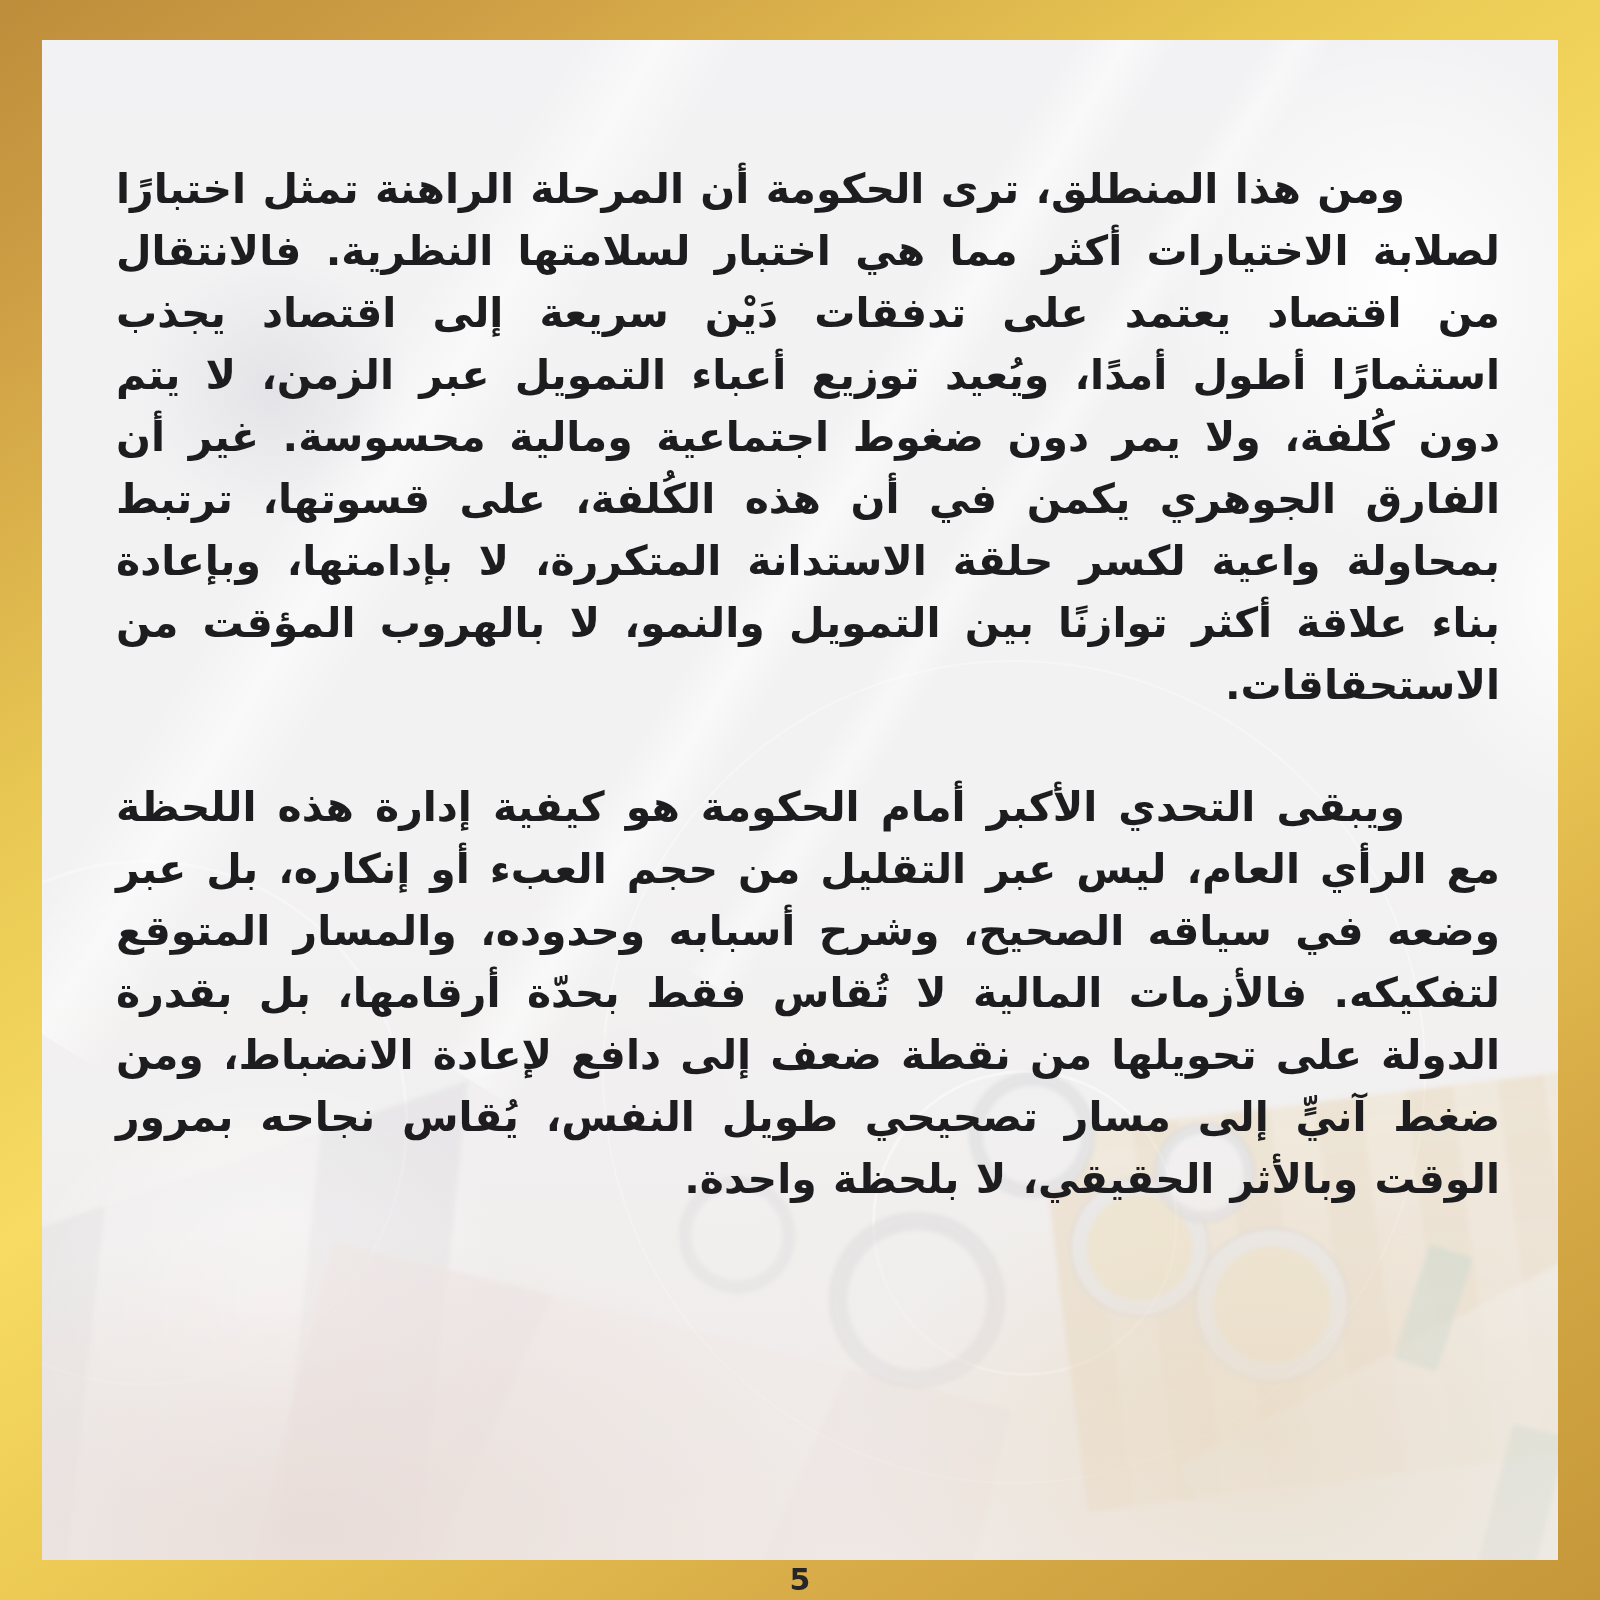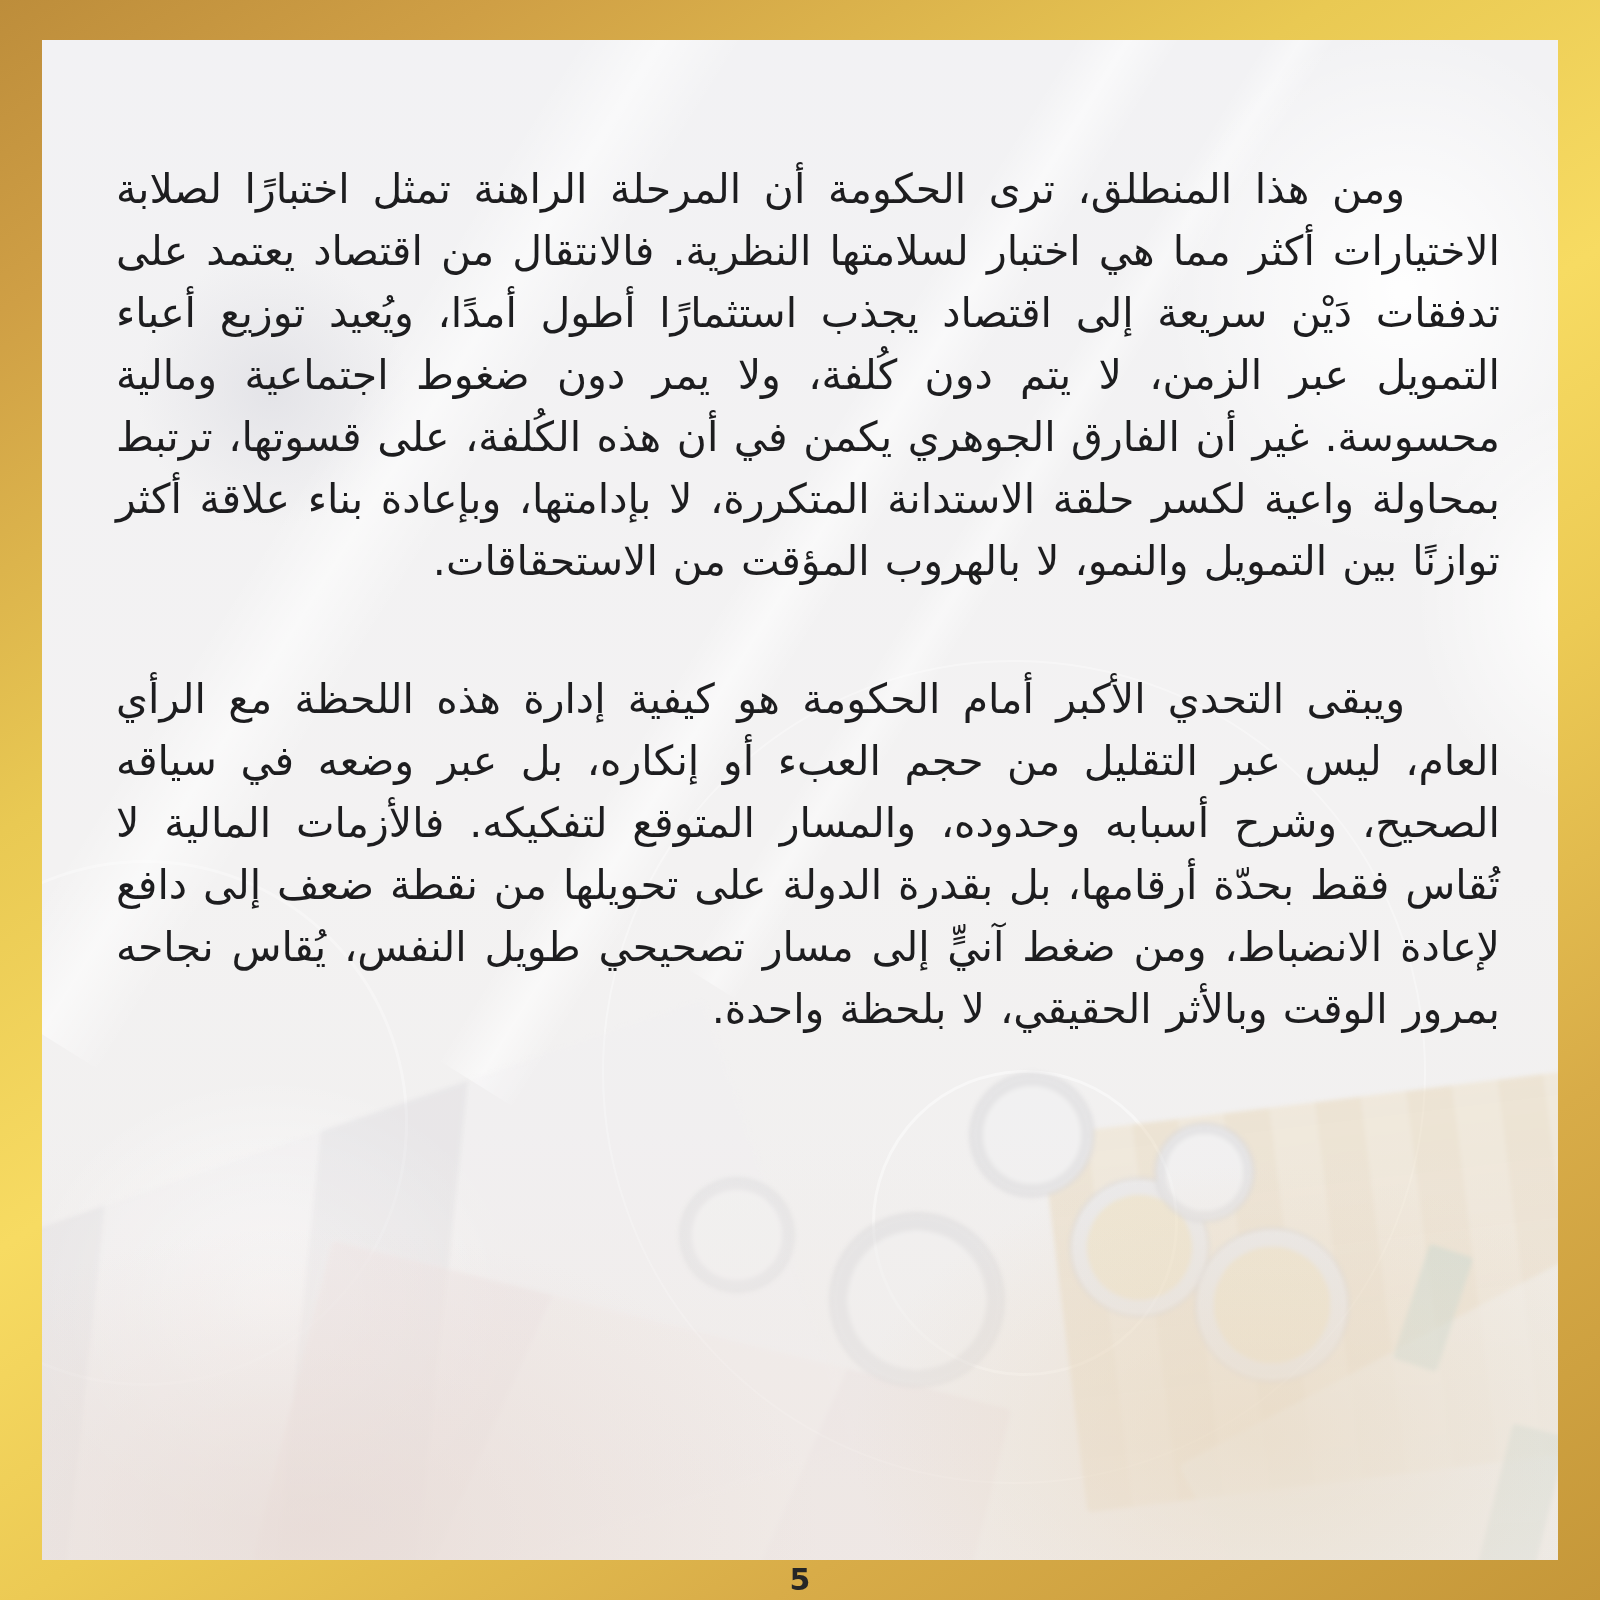--- a/index.html
+++ b/index.html
@@ -127,28 +127,28 @@
   .text-block {
     position: absolute;
     left: 0; right: 0; top: 0;
     padding: 118px 58px 0 74px;
     direction: rtl;
   }
   .text-block p {
     margin: 0;
     color: #1d1d1f;
     font-family: "DejaVu Sans", sans-serif;
-    font-weight: normal;
+    font-weight: bold;
     font-size: 41px;
     line-height: 62px;
     text-align: justify;
     text-indent: 95px;
     word-spacing: 2px;
   }
-  .text-block p + p { margin-top: 76px; }
+  .text-block p + p { margin-top: 60px; }
 
   
   .footer {
     position: absolute;
     left: 0; right: 0; bottom: 0;
     height: 40px;
     display: flex;
     align-items: center;
     justify-content: center;
   }

